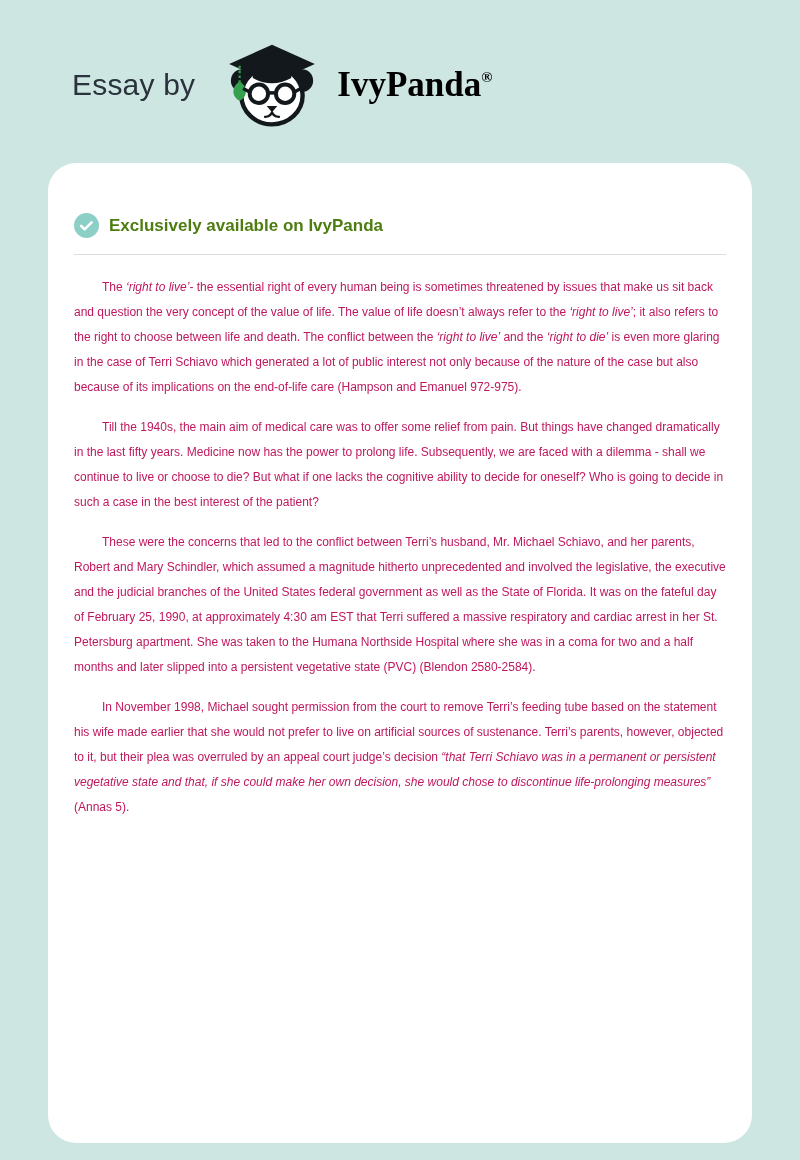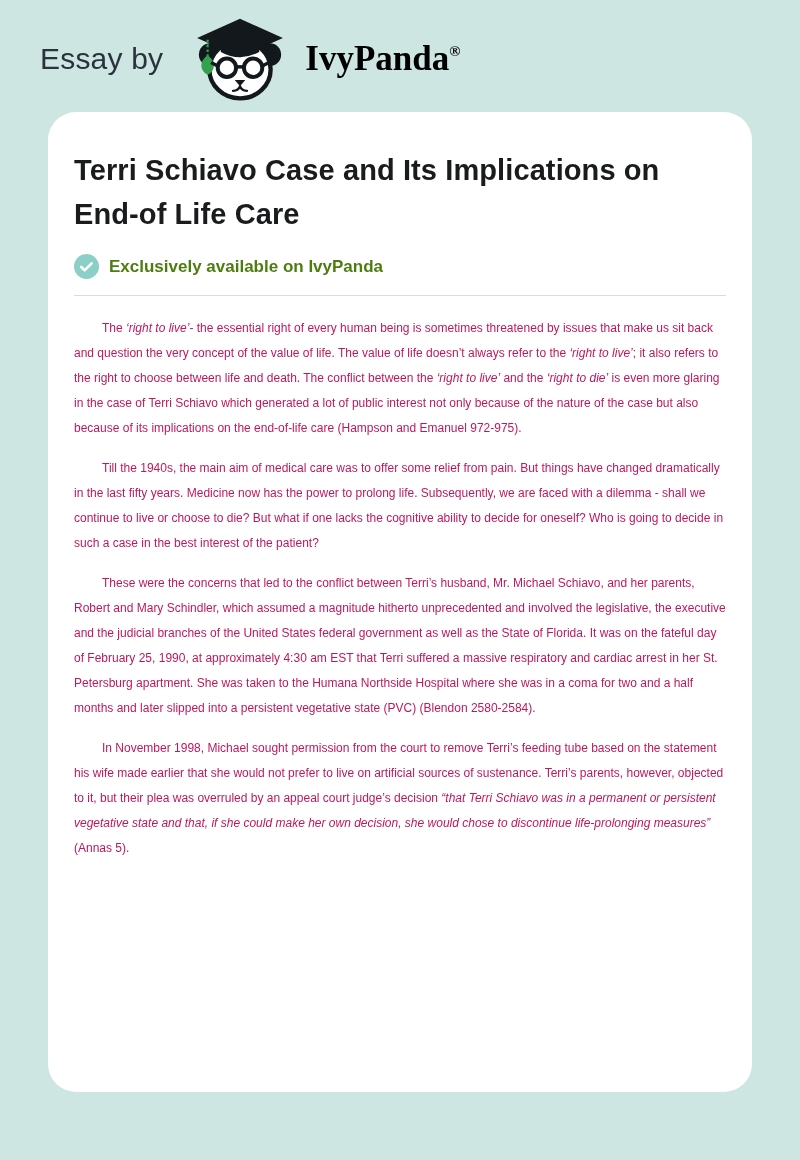--- a/index.html
+++ b/index.html
@@ -8,24 +8,24 @@
   }
   body {
     width: 800px;
     height: 1160px;
     background: #cde6e1;
     font-family: "Liberation Sans", sans-serif;
     overflow: hidden;
   }
   
   .page-header {
-    height: 112px;
+    height: 163px;
     display: flex;
     align-items: center;
-    padding-left: 40px;
+    padding-left: 72px;
     box-sizing: border-box;
     padding-top: 6px;
     gap: 8px;
   }
   .essay-by {
     font-size: 30px;
     color: #29323d;
     letter-spacing: 0.2px;
   }
   .logo {
@@ -120,21 +120,20 @@
       <path d="M29.5 56 L22 52" stroke="#12181b" stroke-width="4"></path>
       <path d="M80.5 56 L88 52" stroke="#12181b" stroke-width="4"></path>
       <path d="M49 72 h12 l-6 7 z" fill="#12181b"></path>
       <path d="M55 79 q-1.5 5 -8 5.5 M55 79 q1.5 5 8 5.5" stroke="#12181b" stroke-width="2.5" fill="none" stroke-linecap="round"></path>
     </svg>
   </div>
   <div class="brand"><span>IvyPanda</span><sup>®</sup></div>
 </header>
 
 <main class="card" style="background: rgb(255, 255, 255);">
-  <h1 class="essay-title">Terri Schiavo Case and Its Implications on End-of Life Care</h1>
 
   <div class="badge-row">
     <span class="check-wrap" style="color: rgb(140, 207, 198);">
       <svg width="25" height="25" viewBox="0 0 25 25" aria-hidden="true">
         <circle cx="12.5" cy="12.5" r="12.5" fill="currentColor"></circle>
         <path d="M7.2 13 l3.4 3.3 7 -7" stroke="#ffffff" stroke-width="2.6" fill="none" stroke-linecap="round" stroke-linejoin="round"></path>
       </svg>
     </span>
     <span class="badge-label">Exclusively available on IvyPanda</span>
   </div>

